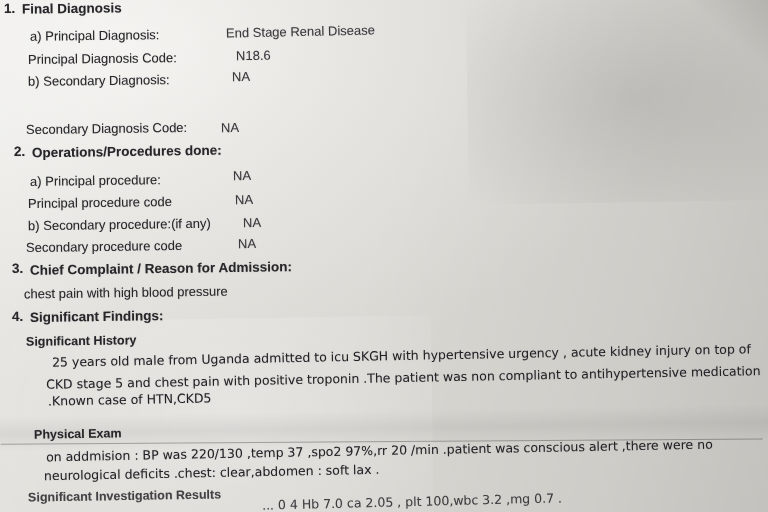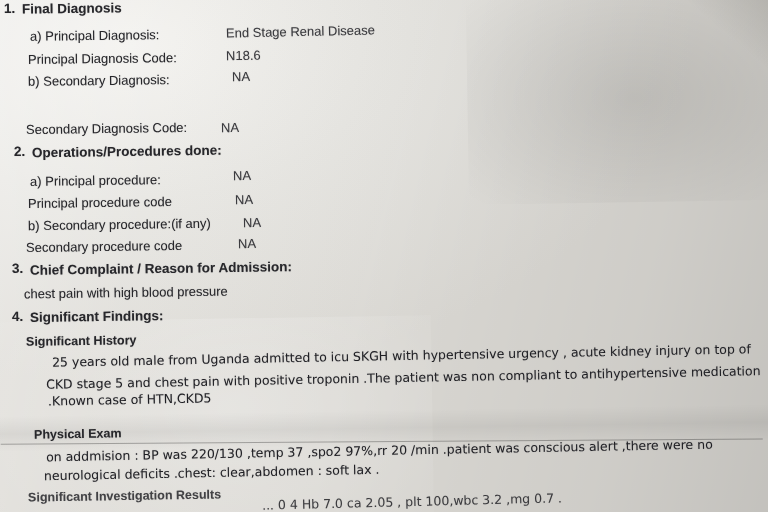--- a/index.html
+++ b/index.html
@@ -105,21 +105,21 @@
 
   <div id="text-layer">
 
     <div class="ln bold sz13" style="left:22px; top:1px; transform:rotate(-0.7deg);">Final Diagnosis</div>
     <div class="ln bold sz13" style="left:4px; top:1px; transform:rotate(-0.7deg);">1.</div>
 
     <div class="ln sz125" style="left:30px; top:28px; transform:rotate(-0.7deg);">a) Principal Diagnosis:</div>
     <div class="ln sz125 val" style="left:226px; top:24px; transform:rotate(-1.2deg);">End Stage Renal Disease</div>
 
     <div class="ln sz125" style="left:28px; top:51px; transform:rotate(-0.7deg);">Principal Diagnosis Code:</div>
-    <div class="ln sz125 val" style="left:226px; top:48px; transform:rotate(-0.9deg);">N18.6</div>
+    <div class="ln sz125 val" style="left:236px; top:48px; transform:rotate(-0.9deg);">N18.6</div>
 
     <div class="ln sz125" style="left:28px; top:73px; transform:rotate(-0.7deg);">b) Secondary Diagnosis:</div>
     <div class="ln sz125 val" style="left:232px; top:69px; transform:rotate(-0.9deg);">NA</div>
 
     <div class="ln sz125" style="left:26px; top:121px; transform:rotate(-0.8deg);">Secondary Diagnosis Code:</div>
     <div class="ln sz125 val" style="left:221px; top:120px; transform:rotate(-0.8deg);">NA</div>
 
     <div class="ln bold sz13" style="left:14px; top:144px; transform:rotate(-0.8deg);">2.</div>
     <div class="ln bold sz13" style="left:32px; top:144px; transform:rotate(-0.8deg);">Operations/Procedures done:</div>
 

